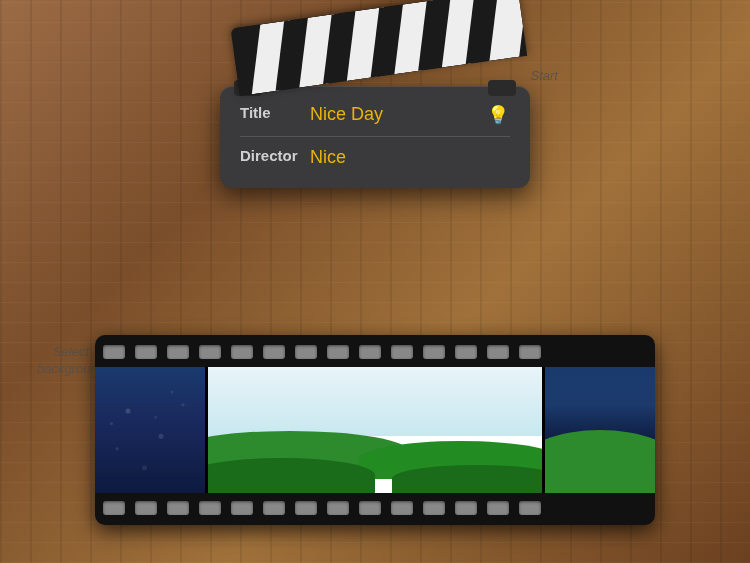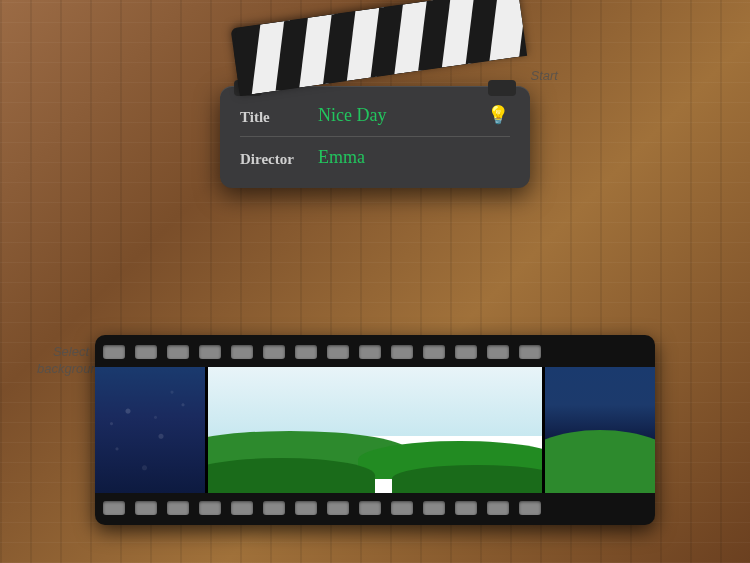--- a/index.html
+++ b/index.html
@@ -74,46 +74,44 @@
       height: 16px;
       background: #2a2a2a;
       border-radius: 4px;
       z-index: 8;
     }
     .clapper-hinge-left { left: 14px; }
     .clapper-hinge-right { right: 14px; }
 
     .clapper-field {
       display: flex;
-      align-items: flex-end;
+      align-items: flex-start;
       margin-bottom: 10px;
       border-bottom: 1px solid #555;
       padding-bottom: 10px;
-      font-family: Liberation Serif, serif;
     }
     .clapper-field:last-child {
       border-bottom: none;
       margin-bottom: 0;
       padding-bottom: 0;
     }
 
     .field-label {
       color: #d0d0d0;
       font-size: 15px;
       font-weight: 600;
       width: 70px;
       flex-shrink: 0;
     }
 
     .field-value {
-      color: #22c55e;
+      color: #eab308;
       font-size: 18px;
       font-weight: 400;
       flex: 1;
-      margin-left: 8px;
     }
 
     .bulb-icon {
       font-size: 18px;
     }
 
     
     .start-label {
       position: absolute;
       top: 68px;
@@ -369,21 +367,21 @@
     <div class="clapper-hinge-right"></div>
 
     <div class="clapper-field">
       <span class="field-label">Title</span>
       <span class="field-value">Nice Day</span>
       <span class="bulb-icon">💡</span>
     </div>
 
     <div class="clapper-field">
       <span class="field-label">Director</span>
-      <span class="field-value">Emma</span>
+      <span class="field-value">Nice</span>
     </div>
   </div>
 
 </div>
 
 <div class="filmstrip-wrapper">
   <div class="filmstrip">
 
     <div class="sprockets sprockets-top">
       <div class="sprocket-hole"></div>

